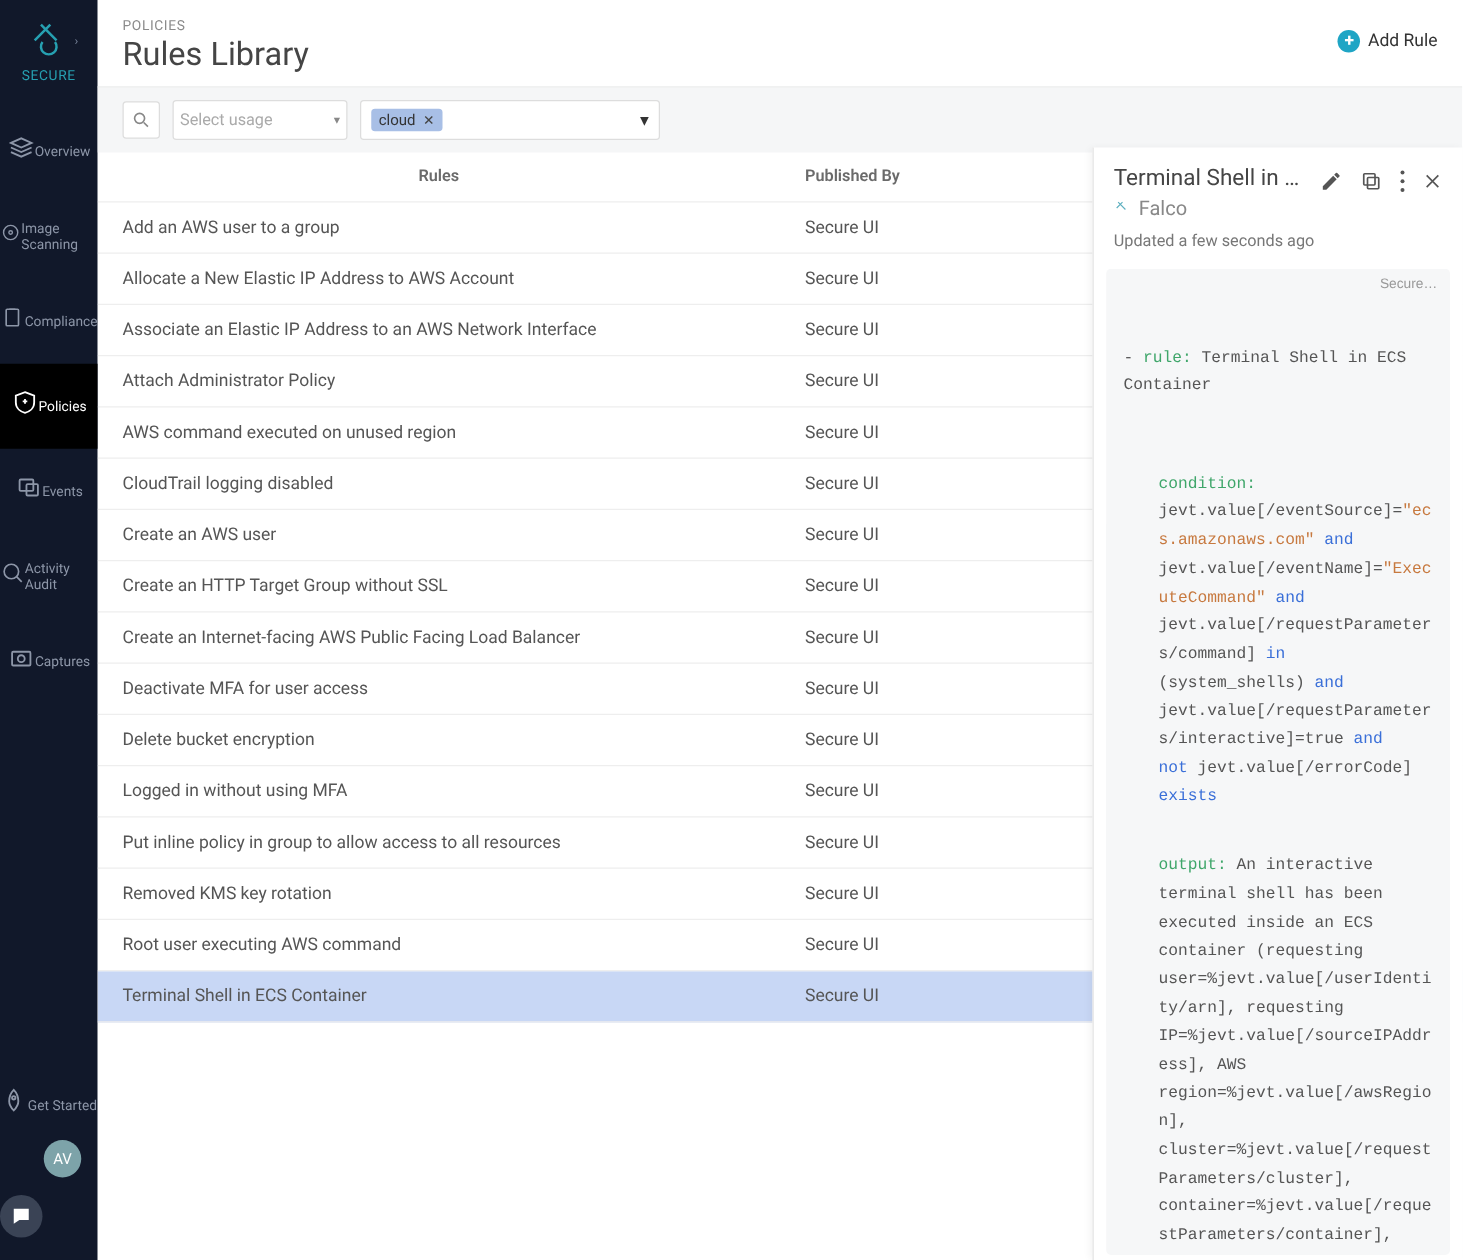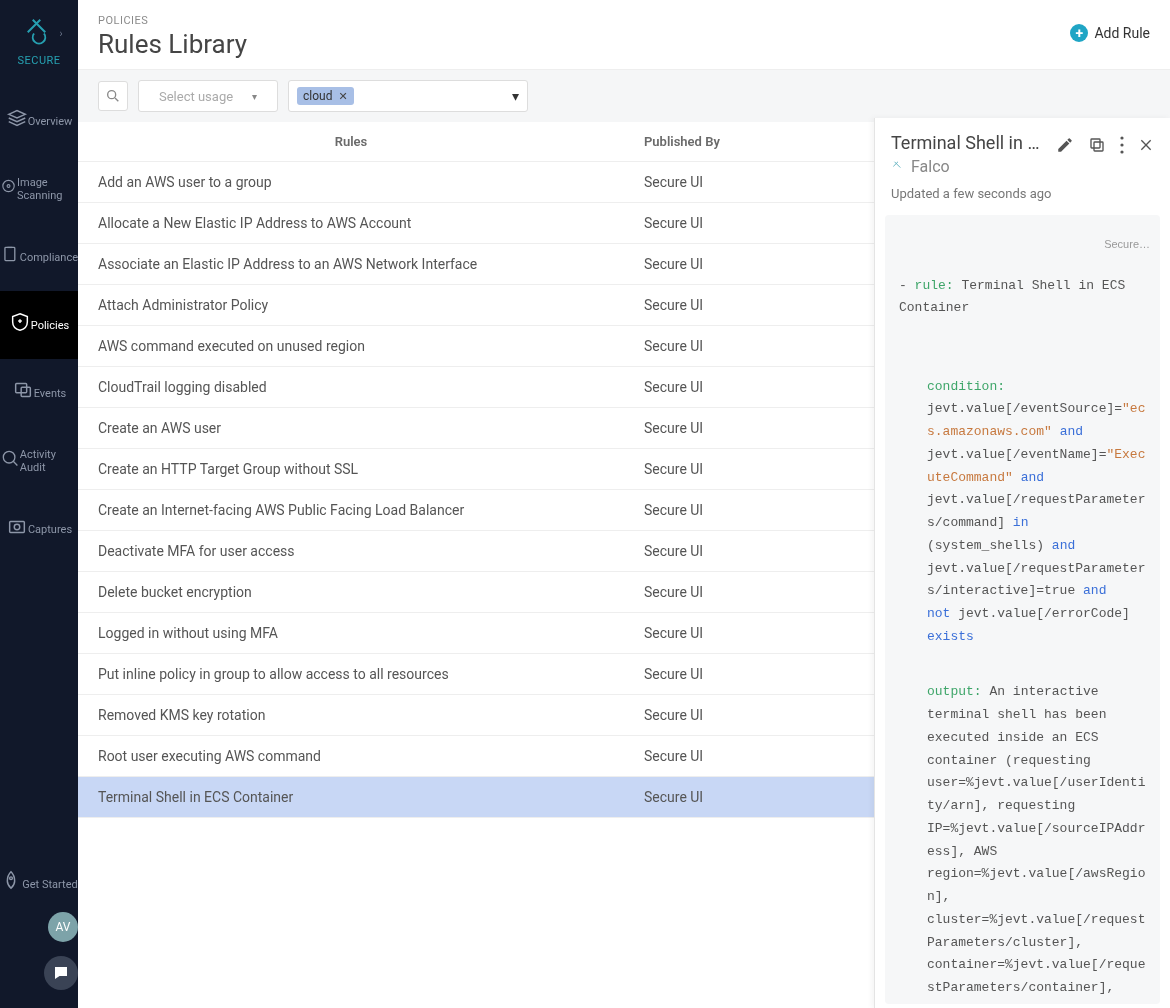--- a/index.html
+++ b/index.html
@@ -11,35 +11,35 @@
 .sidebar .brand { display: flex; flex-direction: column; align-items: center; margin-bottom: 20px; cursor: pointer; position: relative; }
 .sidebar .brand svg { width: 30px; height: 30px; }
 .sidebar .brand .chev { position:absolute; right:-2px; top:12px; font-size:10px; color:#6f7a90;}
 .sidebar .brand .brand-label { font-size: 11px; color: #26a0b1; margin-top: 8px; letter-spacing: 0.5px; }
 .sidebar .nav { display:flex; flex-direction:column; width:100%; }
 .sidebar .nav-item { display:flex; align-items:center; justify-content:center; height:68px; width:100%; color:#8d96a8; font-size:11px; cursor:pointer; }
 .sidebar .nav-item svg { width:22px; height:22px; margin-bottom:6px; }
 .sidebar .nav-item.active { background:#000; color:#fff; }
 .sidebar .nav-item.active svg { stroke:#fff; }
 .sidebar .spacer { flex:1; }
-.sidebar .bottom { display:flex; flex-direction:column; align-items:flex-end; gap:14px; padding-bottom:18px; width:100%; }
+.sidebar .bottom { display:flex; flex-direction:column; align-items:flex-start; gap:14px; padding-bottom:18px; width:100%; }
 .sidebar .avatar { width:30px; height:30px; border-radius:50%; background:#7da3a9; color:#fff; display:flex; align-items:center; justify-content:center; font-size:12px;margin-left:35px; }
 .sidebar .chat-bubble { width:34px; height:34px; border-radius:50%; background:#3a4355; display:flex; align-items:center; justify-content:center; }
 
 
 .main { flex:1; display:flex; flex-direction:column; overflow:hidden; }
 .header { padding: 14px 20px 10px 20px; display:flex; justify-content:space-between; align-items:flex-start; }
 .header .titles .breadcrumb { font-size:11px; color:#8b8b8b; letter-spacing:0.5px; }
 .header .titles h1 { font-size:26px; font-weight:400; color:#454545; margin-top:2px; }
 .add-rule { display:flex; align-items:center; gap:6px; color:#333; cursor:pointer; font-size:14px; padding-top:10px;}
 .add-rule .plus { width:18px; height:18px; border-radius:50%; background:#1fa5c5; color:#fff; display:flex; align-items:center; justify-content:center; font-size:14px; font-weight:bold; }
 
 .filters { background:#f5f6f7; padding:10px 20px; display:flex; gap:10px; align-items:center; border-top:1px solid #eee;}
 .search-ic { width:30px; height:30px; display:flex; align-items:center; justify-content:center; background:#fff; border:1px solid #ddd; border-radius:3px; cursor:pointer;}
-.select-box { height:32px; background:#fff; border:1px solid #ddd; border-radius:3px; display:flex; align-items:center; padding:0 20px; min-width:140px; justify-content:space-between; cursor:pointer; }
+.select-box { height:32px; background:#fff; border:1px solid #ddd; border-radius:3px; display:flex; align-items:center; padding:0 5px; min-width:140px; justify-content:space-between; cursor:pointer; }
 .select-box .ph { color:#aaa; font-size:13px; }
 .select-box .chev { color:#888; font-size:10px; }
 .select-tag-box { height:32px; background:#fff; border:1px solid #ddd; border-radius:3px; display:flex; align-items:center; padding:0 8px; min-width:240px; justify-content:space-between; cursor:pointer;}
 .tag { background:#a8bfe6; color:#333; border-radius:3px; padding:2px 6px; font-size:12px; display:inline-flex; align-items:center; gap:6px;}
 .tag .x { font-size:11px; cursor:pointer; color:#444;}
 
 .table-wrap { flex:1; overflow:auto; }
 table { width:100%; border-collapse:collapse; }
 th { text-align:left; font-weight:600; font-size:13px; color:#6a6a6a; padding:12px 20px; border-bottom:1px solid #eee; }
 td { padding:12px 20px; font-size:14px; color:#555; border-bottom:1px solid #eee; }
@@ -52,21 +52,21 @@
 .panel { position:absolute; top:118px; right:0; width:296px; bottom:0; background:#fff; border-left:1px solid #e4e4e4; box-shadow:-2px 0 6px rgba(0,0,0,0.05); display:flex; flex-direction:column; }
 .panel-head { padding:14px 16px 10px 16px; display:flex; align-items:flex-start; gap:8px; }
 .panel-title-wrap { flex:1; min-width:0; }
 .panel-title { font-size:18px; font-weight:400; color:#454545; white-space:nowrap; overflow:hidden; text-overflow:ellipsis; }
 .panel-sub { display:flex; align-items:center; gap:6px; font-size:16px; color:#888; margin-top:4px;}
 .panel-sub svg { width:14px; height:14px; }
 .panel-actions { display:flex; gap:14px; align-items:center; padding-top:4px; color:#666; }
 .panel-actions .ic { cursor:pointer; }
 .panel-meta { padding:0 16px 10px 16px; font-size:13px; color:#777; }
 .code-block { margin:4px 10px; background:#f6f7f8; border-radius:4px; padding:14px 14px; font-family: "SFMono-Regular", Consolas, "Liberation Mono", Menlo, monospace; font-size:13px; line-height:1.75; color:#555; position:relative; flex:1; overflow:auto; white-space:pre-wrap; word-break:break-word;}
-.code-block .badge { position:absolute; top:20px; right:10px; font-size:11px; color:#999; font-family:-apple-system,sans-serif;}
+.code-block .badge { position:absolute; top:3px; right:10px; font-size:11px; color:#999; font-family:-apple-system,sans-serif;}
 .k-green { color:#3fa66a; }
 .k-blue { color:#3a6fd8; }
 .k-str { color:#c7793f; }
 .rule-body { padding-left:28px; }
 .para { margin-bottom:10px; }
 </style>
 </head>
 <body>
 
 <div class="app">

